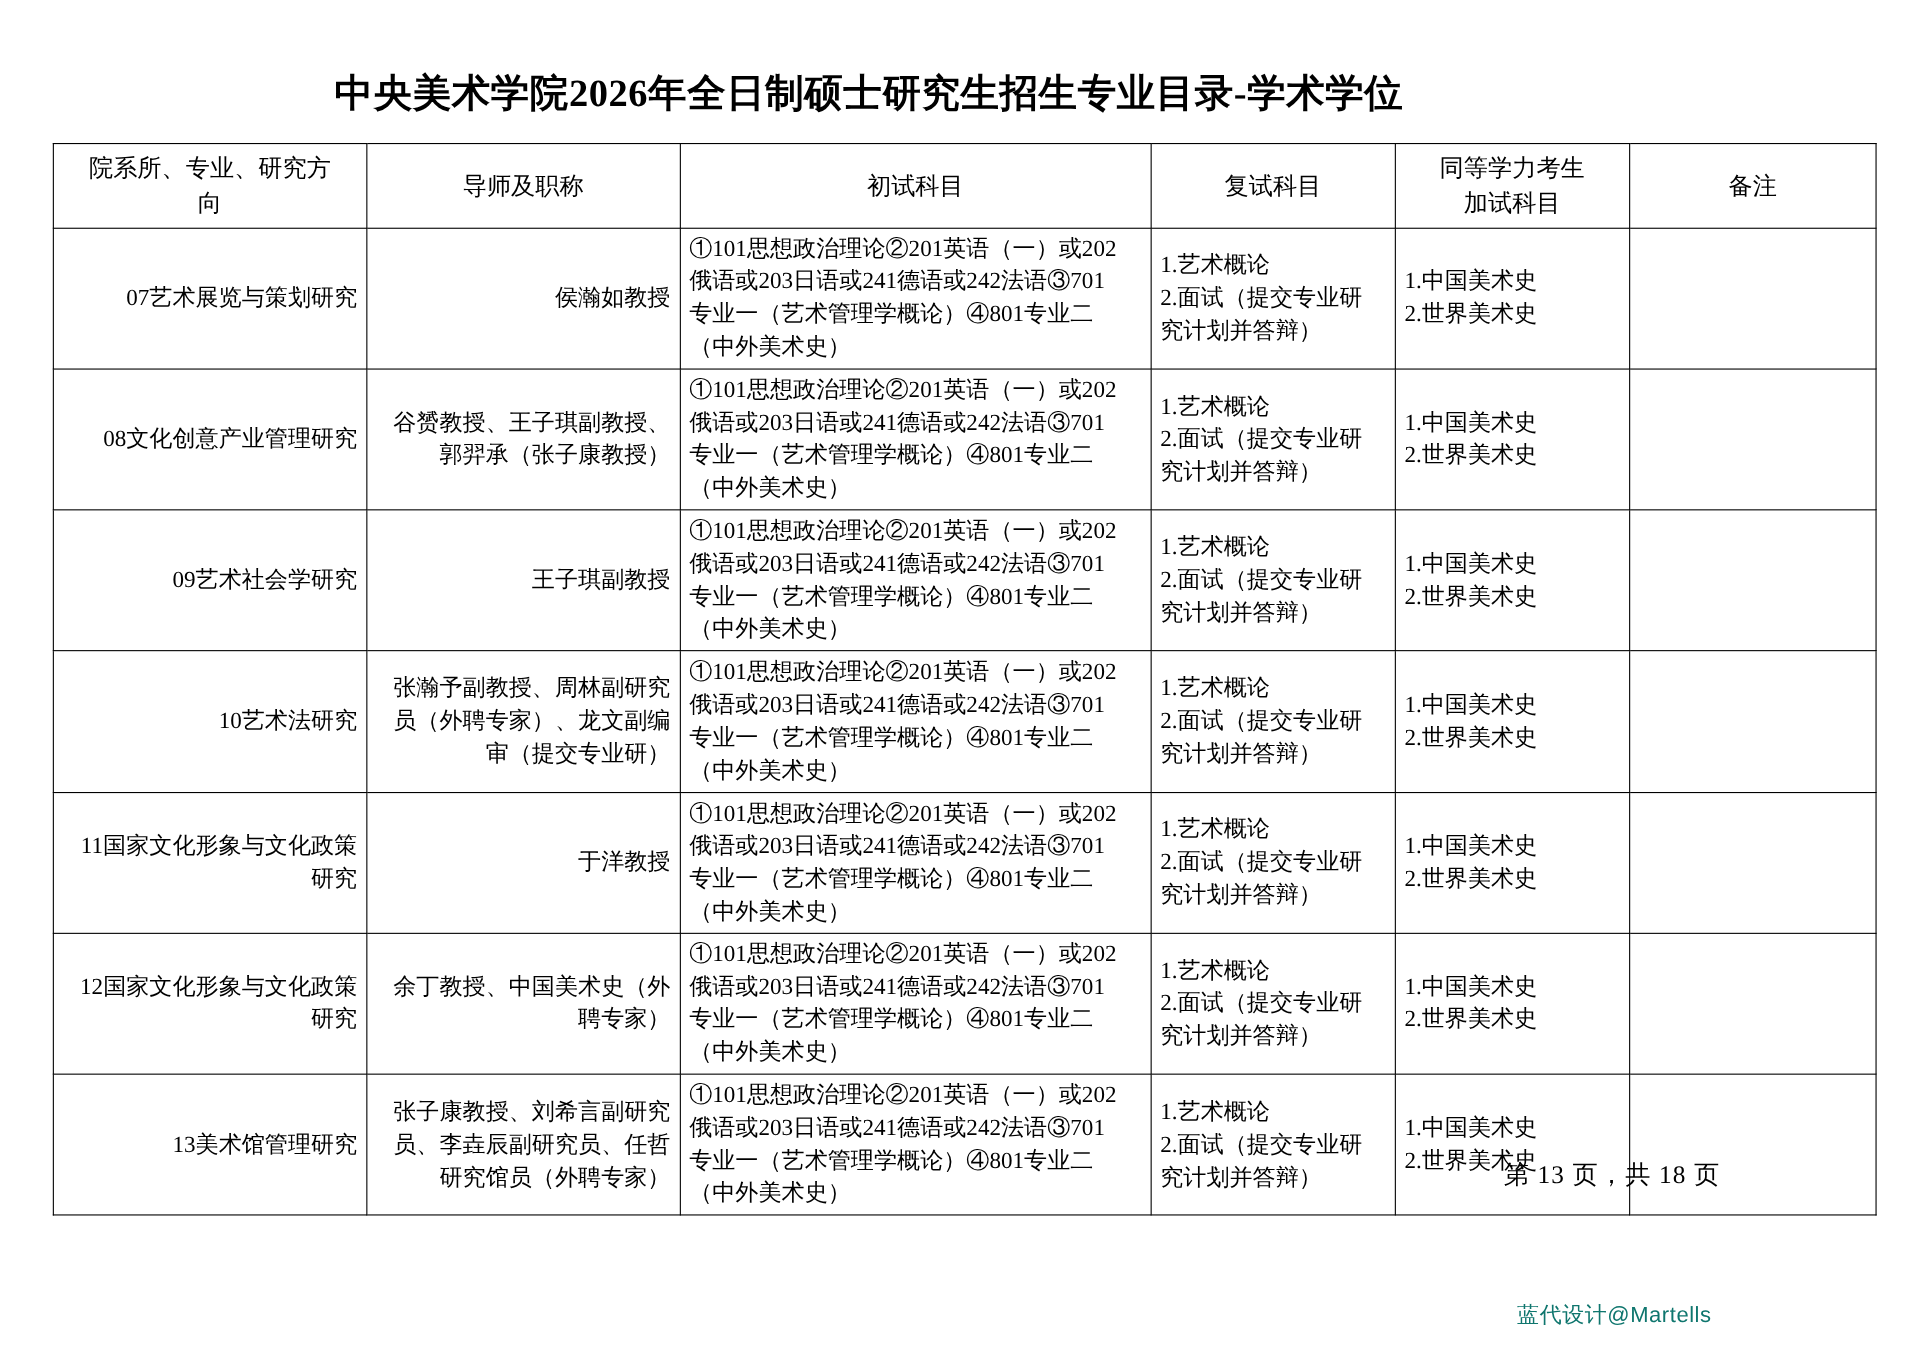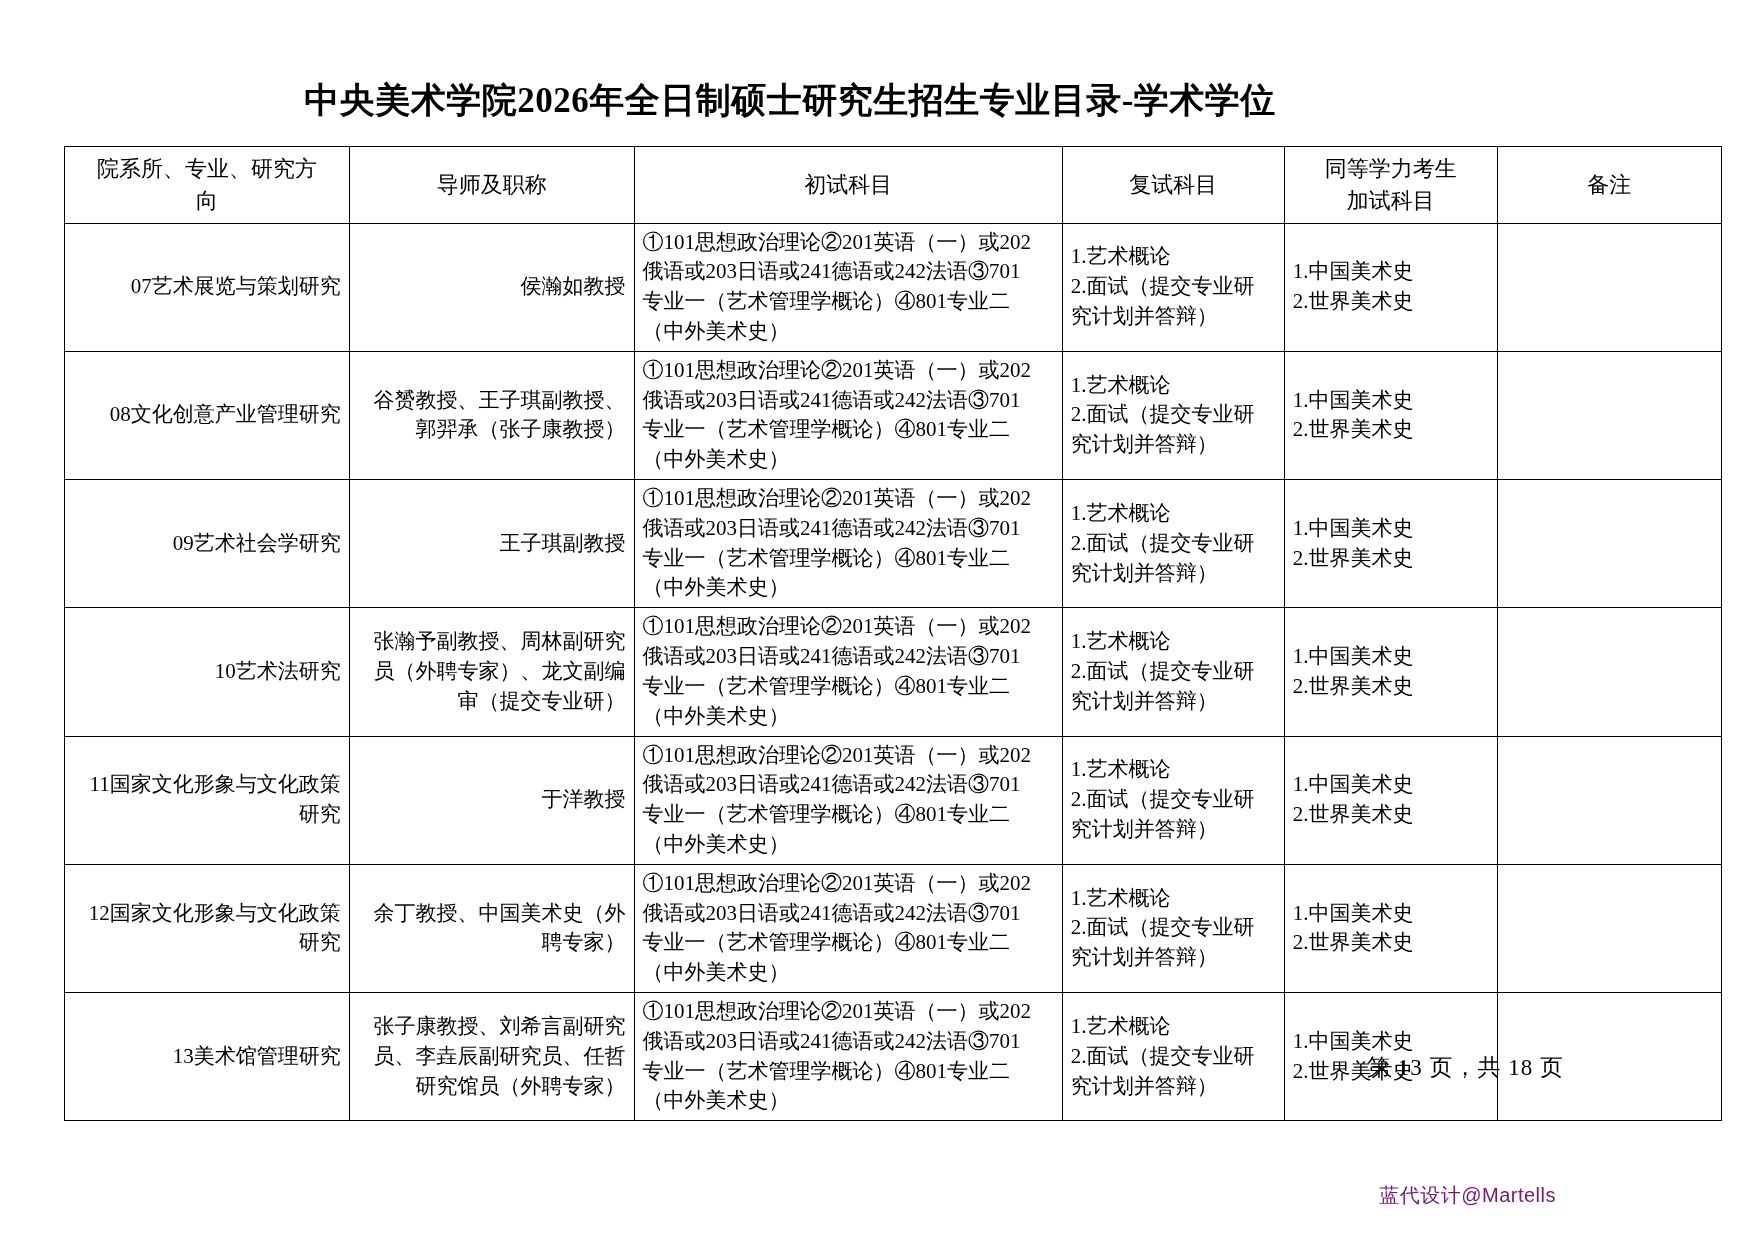--- a/index.html
+++ b/index.html
@@ -13,21 +13,21 @@
     font-family: "Liberation Serif", "DejaVu Serif", serif;
     color: #000000;
     position: relative;
     overflow: hidden;
   }
   .page {
     position: relative;
     width: 1580px;
     height: 1240px;
     box-sizing: border-box;
-    padding: 16px;
+    padding: 0;
   }
   .doc-title {
     text-align: center;
     font-size: 35px;
     font-weight: bold;
     letter-spacing: 0.5px;
     margin: 0;
     padding-top: 62px;
     padding-bottom: 0;
     line-height: 1.3;
@@ -97,21 +97,21 @@
     text-align: right;
     font-size: 23px;
     font-family: "Liberation Serif", "DejaVu Serif", serif;
     letter-spacing: 1px;
   }
   .watermark {
     position: absolute;
     right: 24px;
     top: 1182px;
     font-size: 20px;
-    color: #701a75;
+    color: #0f766e;
     font-family: "Liberation Sans", sans-serif;
     letter-spacing: 0.5px;
     margin-left: 45px;
   }
   .hdr-stack { display: block; }
 </style>
 </head>
 <body>
 
 <div class="page">

